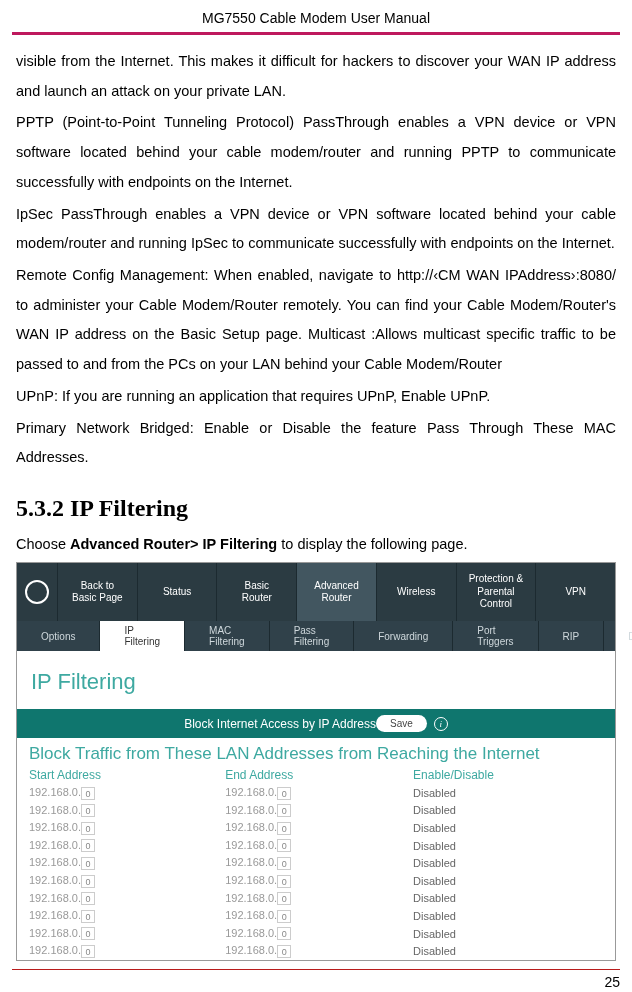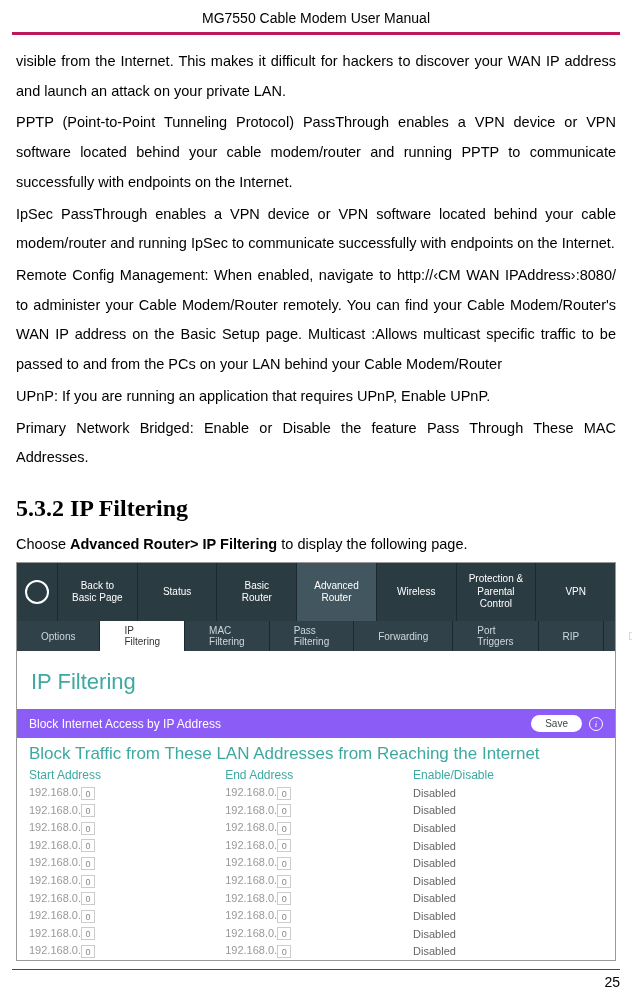--- a/index.html
+++ b/index.html
@@ -96,27 +96,27 @@
       background: #fff;
       color: #333;
     }
     .panel-heading {
       color: #3ea9a1;
       font-size: 22px;
       font-weight: normal;
       padding: 18px 14px 14px 14px;
     }
     .block-title-bar {
-      background: #8b5cf6;
+      background: #0f766e;
       color: #fff;
       font-size: 12px;
       padding: 6px 12px;
       display: flex;
       align-items: center;
-      justify-content: space-between;
+      justify-content: center;
     }
     .save-wrap { display:flex; align-items:center; gap:7px; }
     .save-btn {
       background: #fff;
       color: #444;
       font-size: 10px;
       padding: 3px 14px;
       border-radius: 10px;
     }
     .info-icon {

